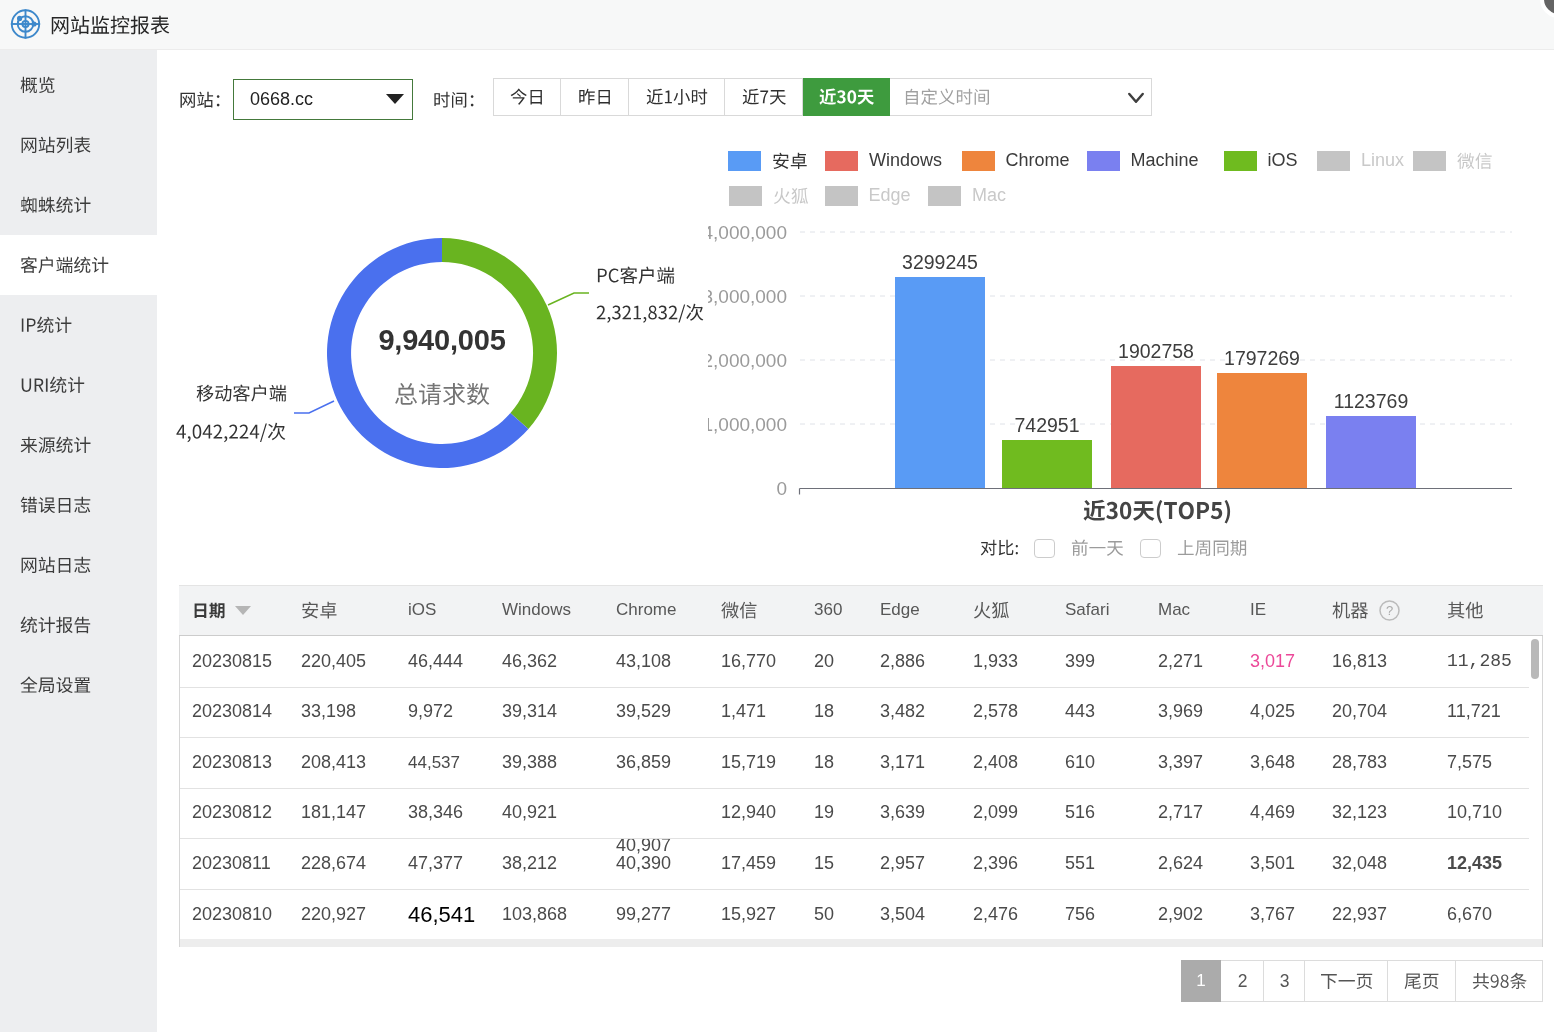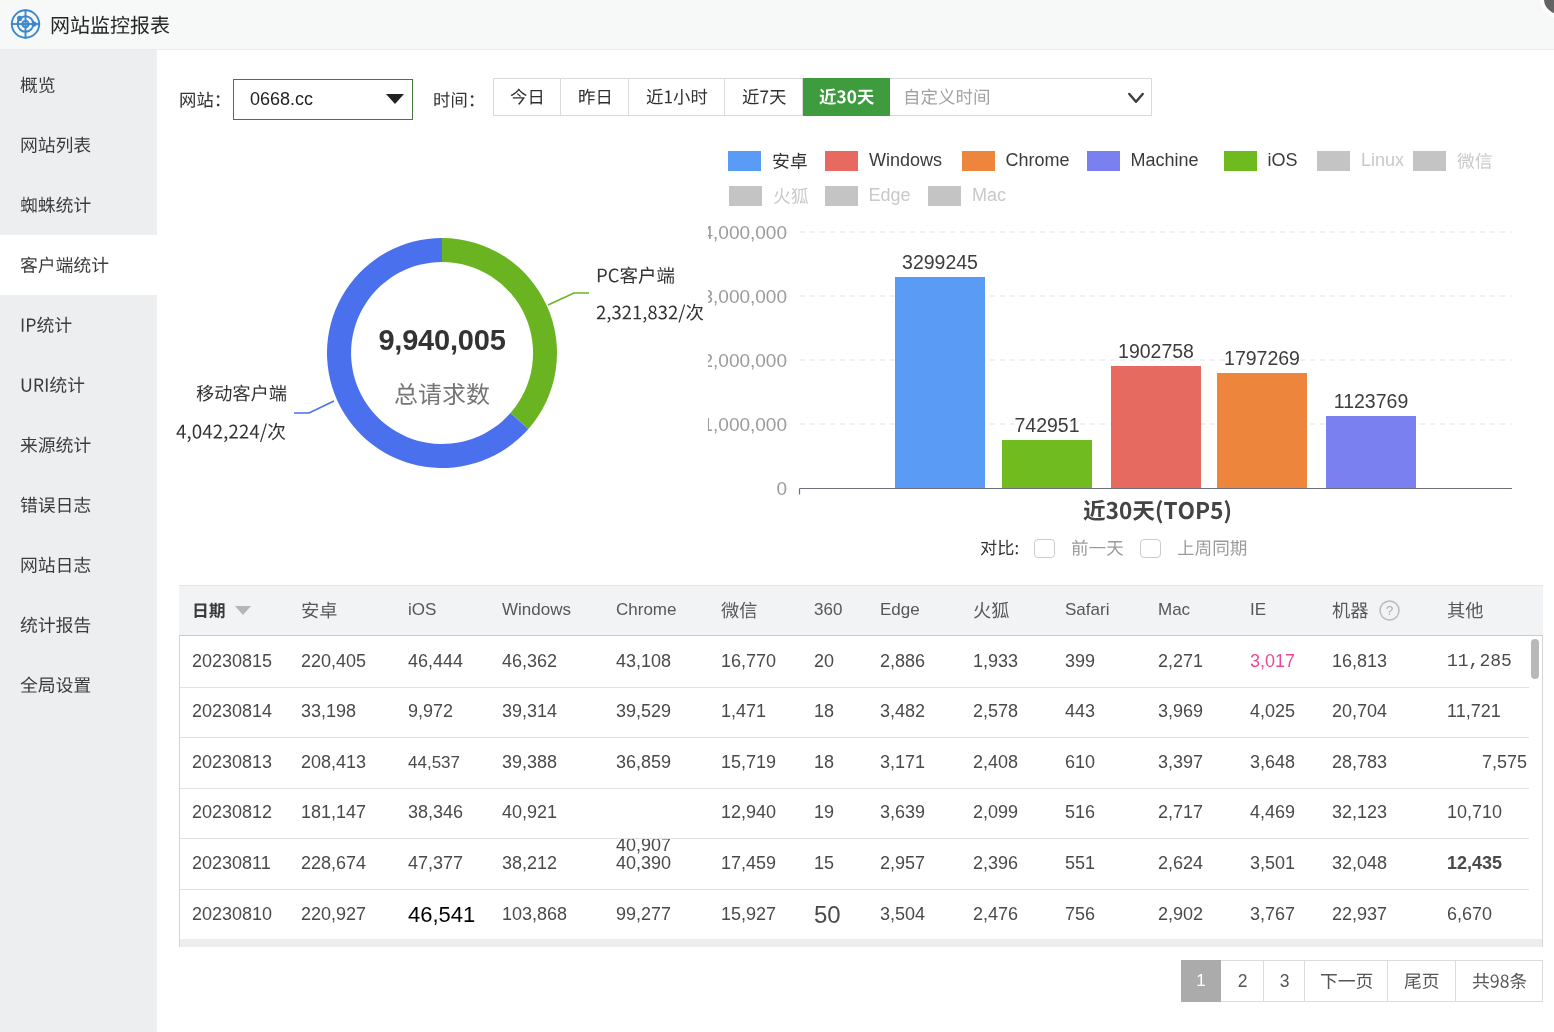--- a/index.html
+++ b/index.html
@@ -247,21 +247,21 @@
 <div style="position:absolute;left:502px;top:751.7px;font-size:18px;font-weight:normal;color:#4a4a4a;line-height:21.6px;white-space:nowrap;">39,388</div>
 <div style="position:absolute;left:616px;top:751.7px;font-size:18px;font-weight:normal;color:#4a4a4a;line-height:21.6px;white-space:nowrap;">36,859</div>
 <div style="position:absolute;left:721px;top:751.7px;font-size:18px;font-weight:normal;color:#4a4a4a;line-height:21.6px;white-space:nowrap;">15,719</div>
 <div style="position:absolute;left:814px;top:751.7px;font-size:18px;font-weight:normal;color:#4a4a4a;line-height:21.6px;white-space:nowrap;">18</div>
 <div style="position:absolute;left:880px;top:751.7px;font-size:18px;font-weight:normal;color:#4a4a4a;line-height:21.6px;white-space:nowrap;">3,171</div>
 <div style="position:absolute;left:973px;top:751.7px;font-size:18px;font-weight:normal;color:#4a4a4a;line-height:21.6px;white-space:nowrap;">2,408</div>
 <div style="position:absolute;left:1065px;top:751.7px;font-size:18px;font-weight:normal;color:#4a4a4a;line-height:21.6px;white-space:nowrap;">610</div>
 <div style="position:absolute;left:1158px;top:751.7px;font-size:18px;font-weight:normal;color:#4a4a4a;line-height:21.6px;white-space:nowrap;">3,397</div>
 <div style="position:absolute;left:1250px;top:751.7px;font-size:18px;font-weight:normal;color:#4a4a4a;line-height:21.6px;white-space:nowrap;">3,648</div>
 <div style="position:absolute;left:1332px;top:751.7px;font-size:18px;font-weight:normal;color:#4a4a4a;line-height:21.6px;white-space:nowrap;">28,783</div>
-<div style="position:absolute;left:1447px;top:751.7px;font-size:18px;font-weight:normal;color:#4a4a4a;line-height:21.6px;white-space:nowrap;margin-left:35px;">7,575</div>
+<div style="position:absolute;left:1447px;top:751.7px;font-size:18px;font-weight:normal;color:#4a4a4a;line-height:21.6px;white-space:nowrap;">7,575</div>
 <div style="position:absolute;left:180px;top:788px;width:1349px;height:1px;background:#e2e2e2"></div>
 <div style="position:absolute;left:192px;top:802.3px;font-size:18px;font-weight:normal;color:#4a4a4a;line-height:21.6px;white-space:nowrap;">20230812</div>
 <div style="position:absolute;left:301px;top:802.3px;font-size:18px;font-weight:normal;color:#4a4a4a;line-height:21.6px;white-space:nowrap;">181,147</div>
 <div style="position:absolute;left:408px;top:802.3px;font-size:18px;font-weight:normal;color:#4a4a4a;line-height:21.6px;white-space:nowrap;">38,346</div>
 <div style="position:absolute;left:502px;top:802.3px;font-size:18px;font-weight:normal;color:#4a4a4a;line-height:21.6px;white-space:nowrap;">40,921</div>
 <div style="position:absolute;left:616px;top:802.3px;font-size:18px;font-weight:normal;color:#4a4a4a;line-height:21.6px;white-space:nowrap;margin-top:33px;">40,907</div>
 <div style="position:absolute;left:721px;top:802.3px;font-size:18px;font-weight:normal;color:#4a4a4a;line-height:21.6px;white-space:nowrap;">12,940</div>
 <div style="position:absolute;left:814px;top:802.3px;font-size:18px;font-weight:normal;color:#4a4a4a;line-height:21.6px;white-space:nowrap;">19</div>
 <div style="position:absolute;left:880px;top:802.3px;font-size:18px;font-weight:normal;color:#4a4a4a;line-height:21.6px;white-space:nowrap;">3,639</div>
 <div style="position:absolute;left:973px;top:802.3px;font-size:18px;font-weight:normal;color:#4a4a4a;line-height:21.6px;white-space:nowrap;">2,099</div>
@@ -285,21 +285,21 @@
 <div style="position:absolute;left:1250px;top:852.9px;font-size:18px;font-weight:normal;color:#4a4a4a;line-height:21.6px;white-space:nowrap;">3,501</div>
 <div style="position:absolute;left:1332px;top:852.9px;font-size:18px;font-weight:normal;color:#4a4a4a;line-height:21.6px;white-space:nowrap;">32,048</div>
 <div style="position:absolute;left:1447px;top:852.9px;font-size:18px;font-weight:bold;color:#4a4a4a;line-height:21.6px;white-space:nowrap;">12,435</div>
 <div style="position:absolute;left:180px;top:889px;width:1349px;height:1px;background:#e2e2e2"></div>
 <div style="position:absolute;left:192px;top:903.5px;font-size:18px;font-weight:normal;color:#4a4a4a;line-height:21.6px;white-space:nowrap;">20230810</div>
 <div style="position:absolute;left:301px;top:903.5px;font-size:18px;font-weight:normal;color:#4a4a4a;line-height:21.6px;white-space:nowrap;">220,927</div>
 <div style="position:absolute;left:408px;top:903.5px;font-size:22px;font-weight:normal;color:#000000;line-height:21.6px;white-space:nowrap;">46,541</div>
 <div style="position:absolute;left:502px;top:903.5px;font-size:18px;font-weight:normal;color:#4a4a4a;line-height:21.6px;white-space:nowrap;">103,868</div>
 <div style="position:absolute;left:616px;top:903.5px;font-size:18px;font-weight:normal;color:#4a4a4a;line-height:21.6px;white-space:nowrap;">99,277</div>
 <div style="position:absolute;left:721px;top:903.5px;font-size:18px;font-weight:normal;color:#4a4a4a;line-height:21.6px;white-space:nowrap;">15,927</div>
-<div style="position:absolute;left:814px;top:903.5px;font-size:24px;font-weight:normal;color:#4a4a4a;line-height:21.6px;white-space:nowrap;">50</div>
+<div style="position:absolute;left:814px;top:903.5px;font-size:18px;font-weight:normal;color:#4a4a4a;line-height:21.6px;white-space:nowrap;">50</div>
 <div style="position:absolute;left:880px;top:903.5px;font-size:18px;font-weight:normal;color:#4a4a4a;line-height:21.6px;white-space:nowrap;">3,504</div>
 <div style="position:absolute;left:973px;top:903.5px;font-size:18px;font-weight:normal;color:#4a4a4a;line-height:21.6px;white-space:nowrap;">2,476</div>
 <div style="position:absolute;left:1065px;top:903.5px;font-size:18px;font-weight:normal;color:#4a4a4a;line-height:21.6px;white-space:nowrap;">756</div>
 <div style="position:absolute;left:1158px;top:903.5px;font-size:18px;font-weight:normal;color:#4a4a4a;line-height:21.6px;white-space:nowrap;">2,902</div>
 <div style="position:absolute;left:1250px;top:903.5px;font-size:18px;font-weight:normal;color:#4a4a4a;line-height:21.6px;white-space:nowrap;">3,767</div>
 <div style="position:absolute;left:1332px;top:903.5px;font-size:18px;font-weight:normal;color:#4a4a4a;line-height:21.6px;white-space:nowrap;">22,937</div>
 <div style="position:absolute;left:1447px;top:903.5px;font-size:18px;font-weight:normal;color:#4a4a4a;line-height:21.6px;white-space:nowrap;">6,670</div>
 <div style="position:absolute;left:180px;top:939px;width:1362px;height:8px;background:#ededed"></div>
 <div style="position:absolute;left:1531px;top:639px;width:8px;height:40px;border-radius:4px;background:#b9b9b9"></div>
 <div style="position:absolute;left:1181px;top:960px;width:40px;height:42px;background:#ababab;z-index:4"></div>

